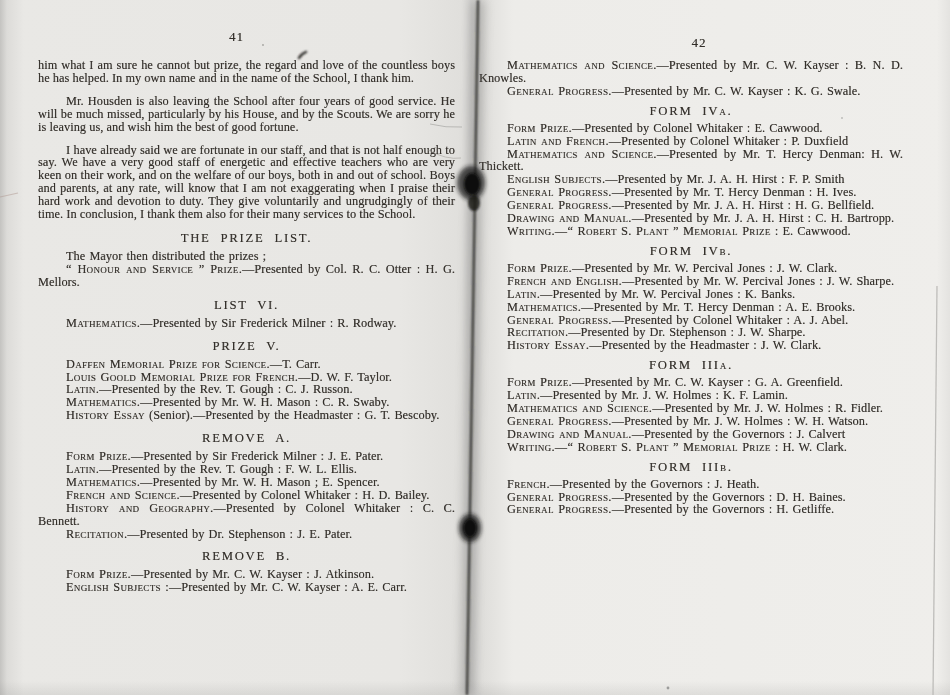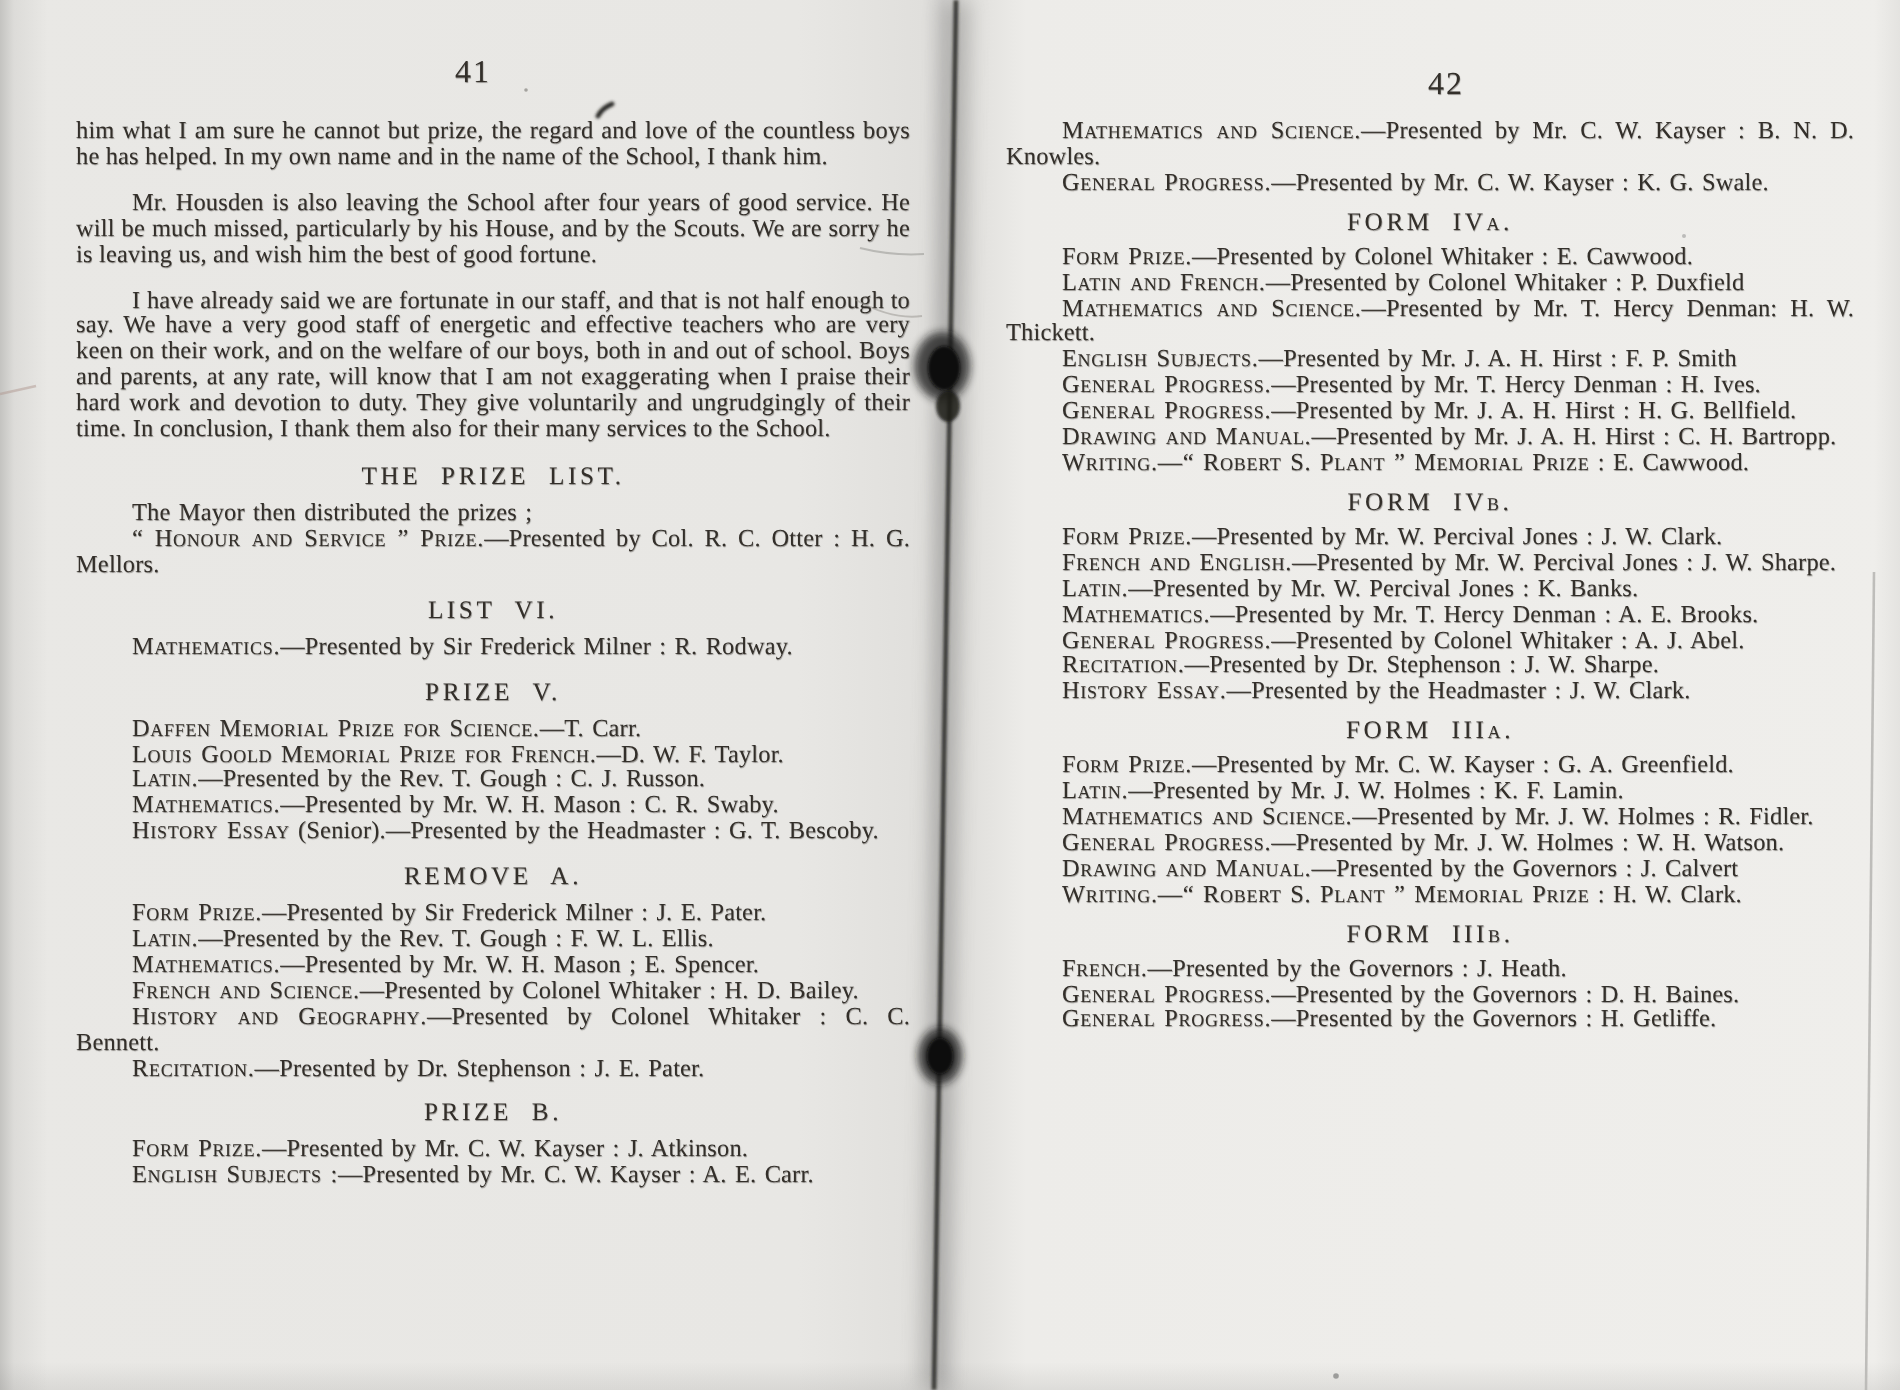--- a/index.html
+++ b/index.html
@@ -11,24 +11,24 @@
     font-family: "Liberation Serif", serif;
     color: #332f2a;
     background:
       linear-gradient(90deg, rgba(110,110,108,0.30) 0px, rgba(110,110,108,0.10) 7px, rgba(0,0,0,0) 24px),
       linear-gradient(270deg, rgba(130,130,128,0.10) 0px, rgba(0,0,0,0) 13px),
       linear-gradient(0deg, rgba(80,80,78,0.10) 0px, rgba(0,0,0,0) 14px),
       linear-gradient(90deg, #e9e8e5 0%, #e8e7e4 42%, #e0dfdc 48.6%, #d3d2d0 49.6%, #dfdedb 50.8%, #edece9 54%, #efeeeb 100%);
   }
   .page { position: absolute; text-rendering: optimizeLegibility; }
   .page-left  { left: 38px;  top: 30px; width: 417px; }
-  .page-right { left: 503px; top: 36px; width: 424px; }
+  .page-right { left: 479px; top: 36px; width: 424px; }
   .pagenum {
     text-align: center;
-    font-size: 16px;
+    font-size: 13px;
     letter-spacing: 1px;
     height: 14px;
     line-height: 14px;
     margin-bottom: 15px;
   }
   .page-left  .pagenum { transform: translateX(-10px); }
   .page-right .pagenum { transform: translateX(8px); margin-bottom: 9px; }
   .para {
     margin: 0 0 10px 0;
     font-size: 12.2px;
@@ -83,21 +83,21 @@
         <p class="entry"><span class="sc">Latin.</span><span>—Presented by the Rev. T. Gough : C. J. Russon.</span></p>
         <p class="entry"><span class="sc">Mathematics.</span><span>—Presented by Mr. W. H. Mason :  C. R. Swaby.</span></p>
         <p class="entry"><span class="sc">History Essay</span><span> (Senior).—Presented by the Headmaster :  G. T. Bescoby.</span></p>
         <div class="heading sc">REMOVE A.</div>
         <p class="entry"><span class="sc">Form Prize.</span><span>—Presented by Sir Frederick Milner :  J. E. Pater.</span></p>
         <p class="entry"><span class="sc">Latin.</span><span>—Presented by the Rev. T. Gough :  F. W. L. Ellis.</span></p>
         <p class="entry"><span class="sc">Mathematics.</span><span>—Presented by Mr. W. H. Mason ;  E. Spencer.</span></p>
         <p class="entry"><span class="sc">French and Science.</span><span>—Presented by Colonel Whitaker :  H. D. Bailey.</span></p>
         <p class="entry"><span class="sc">History and Geography.</span><span>—Presented by Colonel Whitaker :  C. C. Bennett.</span></p>
         <p class="entry"><span class="sc">Recitation.</span><span>—Presented by Dr. Stephenson :  J. E. Pater.</span></p>
-        <div class="heading sc">PRIZE B.</div>
+        <div class="heading sc">REMOVE B.</div>
         <p class="entry"><span class="sc">Form Prize.</span><span>—Presented by Mr. C. W. Kayser :  J. Atkinson.</span></p>
         <p class="entry"><span class="sc">English Subjects :</span><span>—Presented by Mr. C. W. Kayser :  A. E. Carr.</span></p>
       </div>
   </div>
 
   <div class="page page-right">
     <div class="pagenum">42</div>
     <div id="right-content">
         <p class="entry"><span class="sc">Mathematics and Science.</span><span>—Presented by Mr. C. W. Kayser : B. N. D. Knowles.</span></p>
         <p class="entry"><span class="sc">General Progress.</span><span>—Presented by Mr. C. W. Kayser :  K. G. Swale.</span></p>

